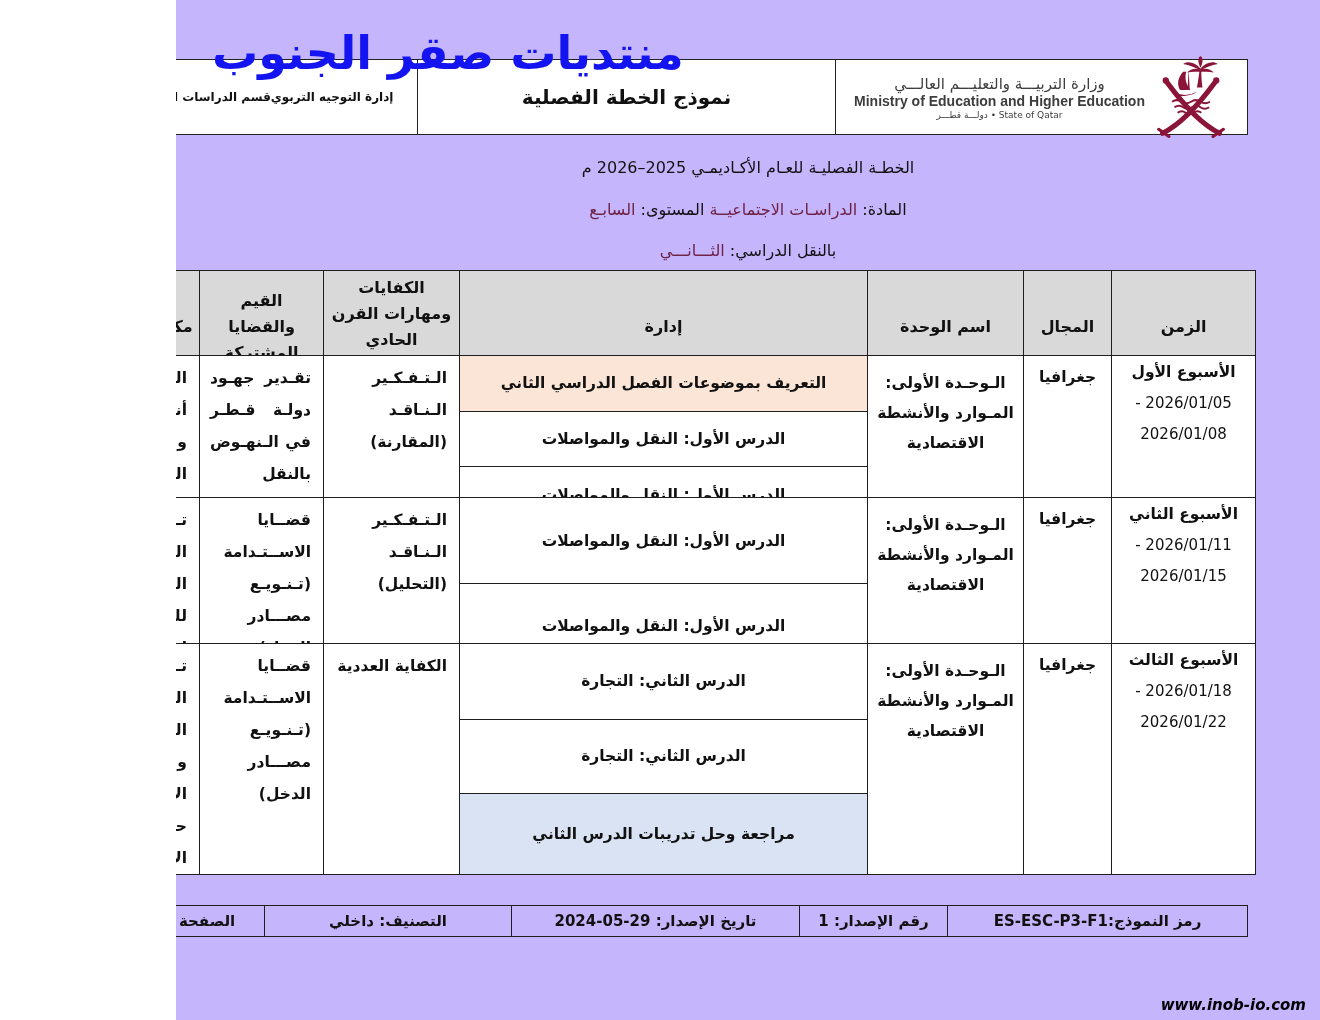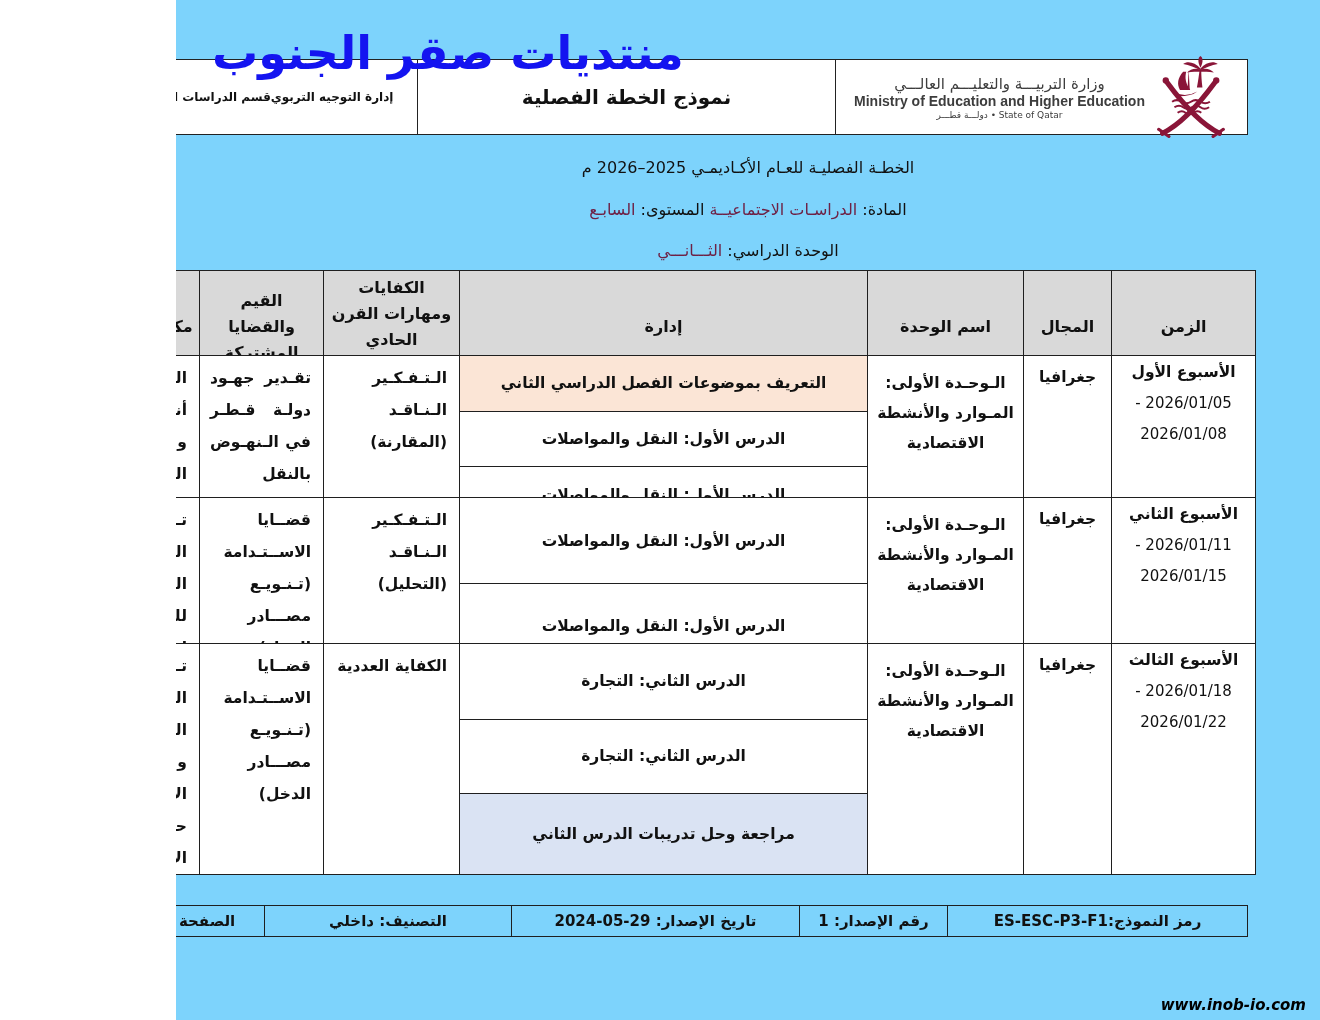--- a/index.html
+++ b/index.html
@@ -1,17 +1,17 @@
 <!DOCTYPE html>
 <html lang="ar" dir="rtl"><head>
 <meta charset="utf-8">
 <style>
   html,body{margin:0;padding:0;background:#fff;}
   .page{
-    position:relative;width:1144px;height:1020px;background:#7dd3fc;
+    position:relative;width:1144px;height:1020px;background:#c4b5fd;
     font-family:"DejaVu Sans",sans-serif;direction:rtl;overflow:hidden;color:#111;
   }
   
   .watermark-top{
     position:absolute;top:26px;left:36px;z-index:9;
     font-size:46px;font-weight:bold;color:#1414f0;white-space:nowrap;direction:rtl;
   }
   
   .header-box{
     position:absolute;top:59px;right:72px;width:1152px;height:74px;
@@ -119,21 +119,21 @@
       <div>إدارة التوجيه التربوي</div>
       <div>قسم الدراسات الاجتماعية</div>
     </div>
   </div>
 
   <div class="title-line title1">الخطـة الفصليـة للعـام الأكـاديمـي 2025–2026 م</div>
   <div class="title-line title2">
     <span>المادة: </span><span class="t-accent">الدراسـات الاجتماعيــة</span><span> المستوى: </span><span class="t-accent">السابـع</span>
   </div>
   <div class="title-line title3">
-    <span>الوحدة الدراسي: </span><span class="t-accent">الثـــانـــي</span>
+    <span>بالنقل الدراسي: </span><span class="t-accent">الثـــانـــي</span>
   </div>
 
   <table class="sched thead-table">
     <colgroup>
         <col style="width:144px">
         <col style="width:88px">
         <col style="width:156px">
         <col style="width:408px">
         <col style="width:136px">
         <col style="width:124px">

